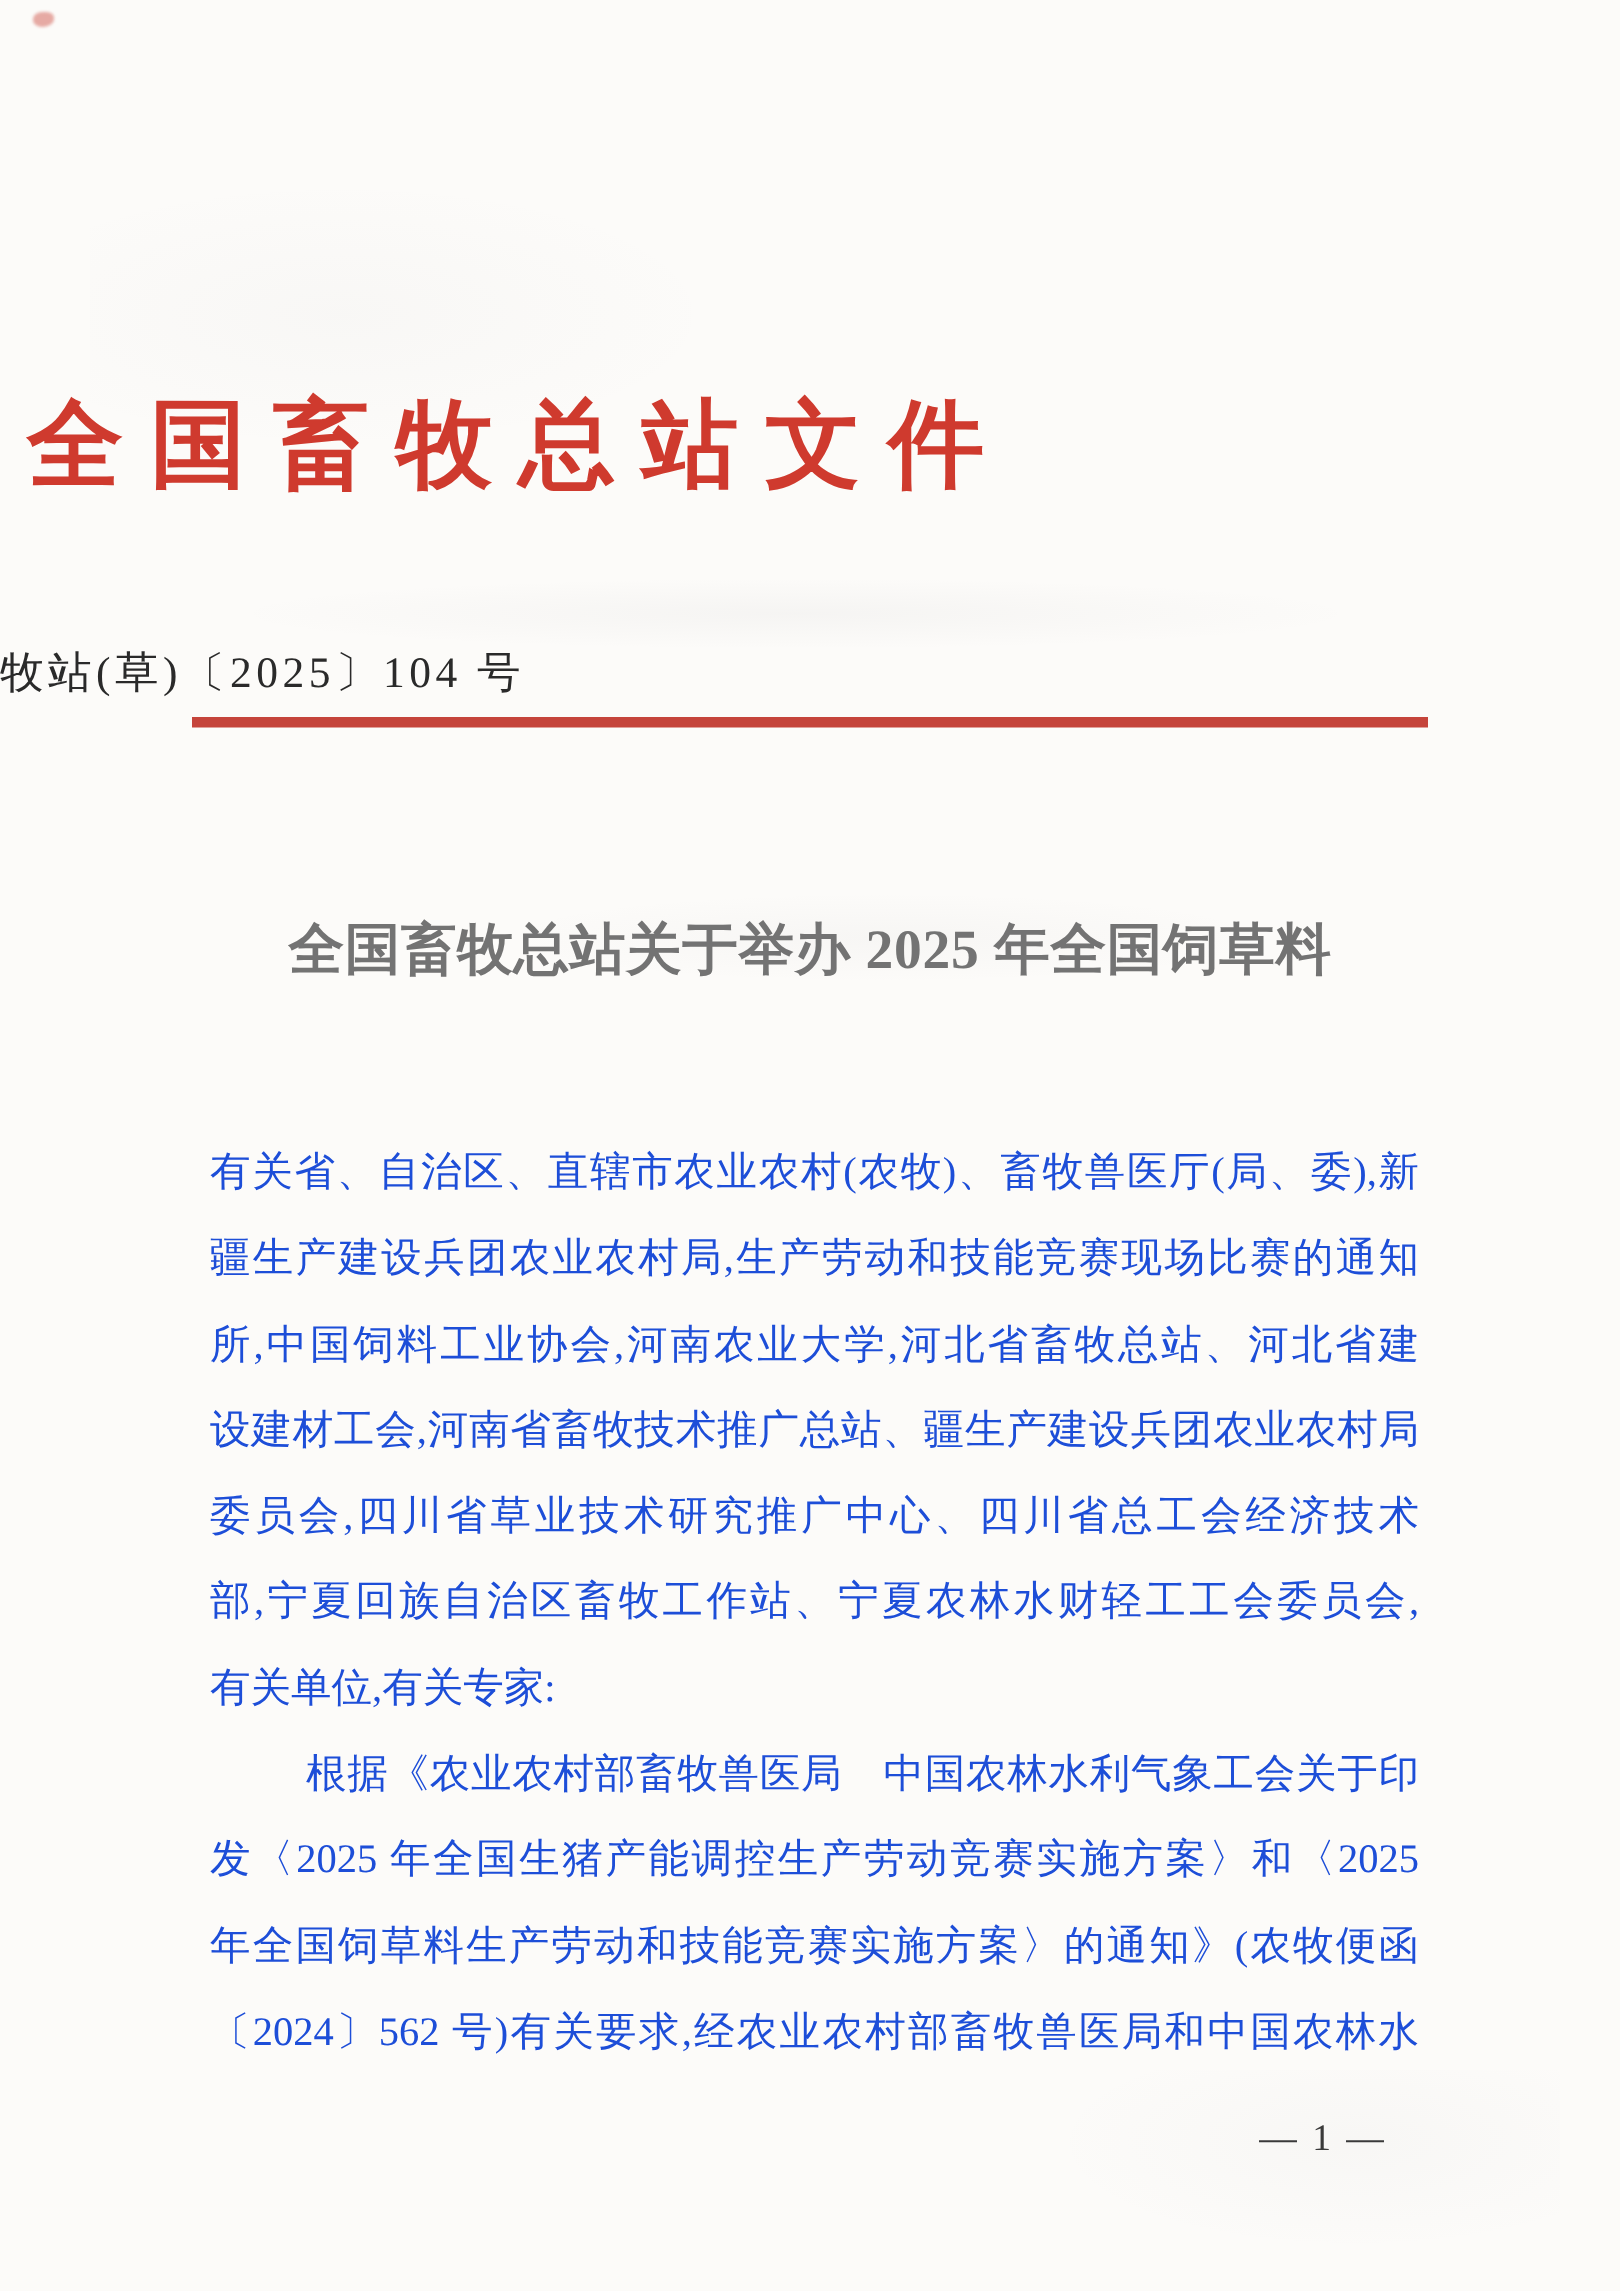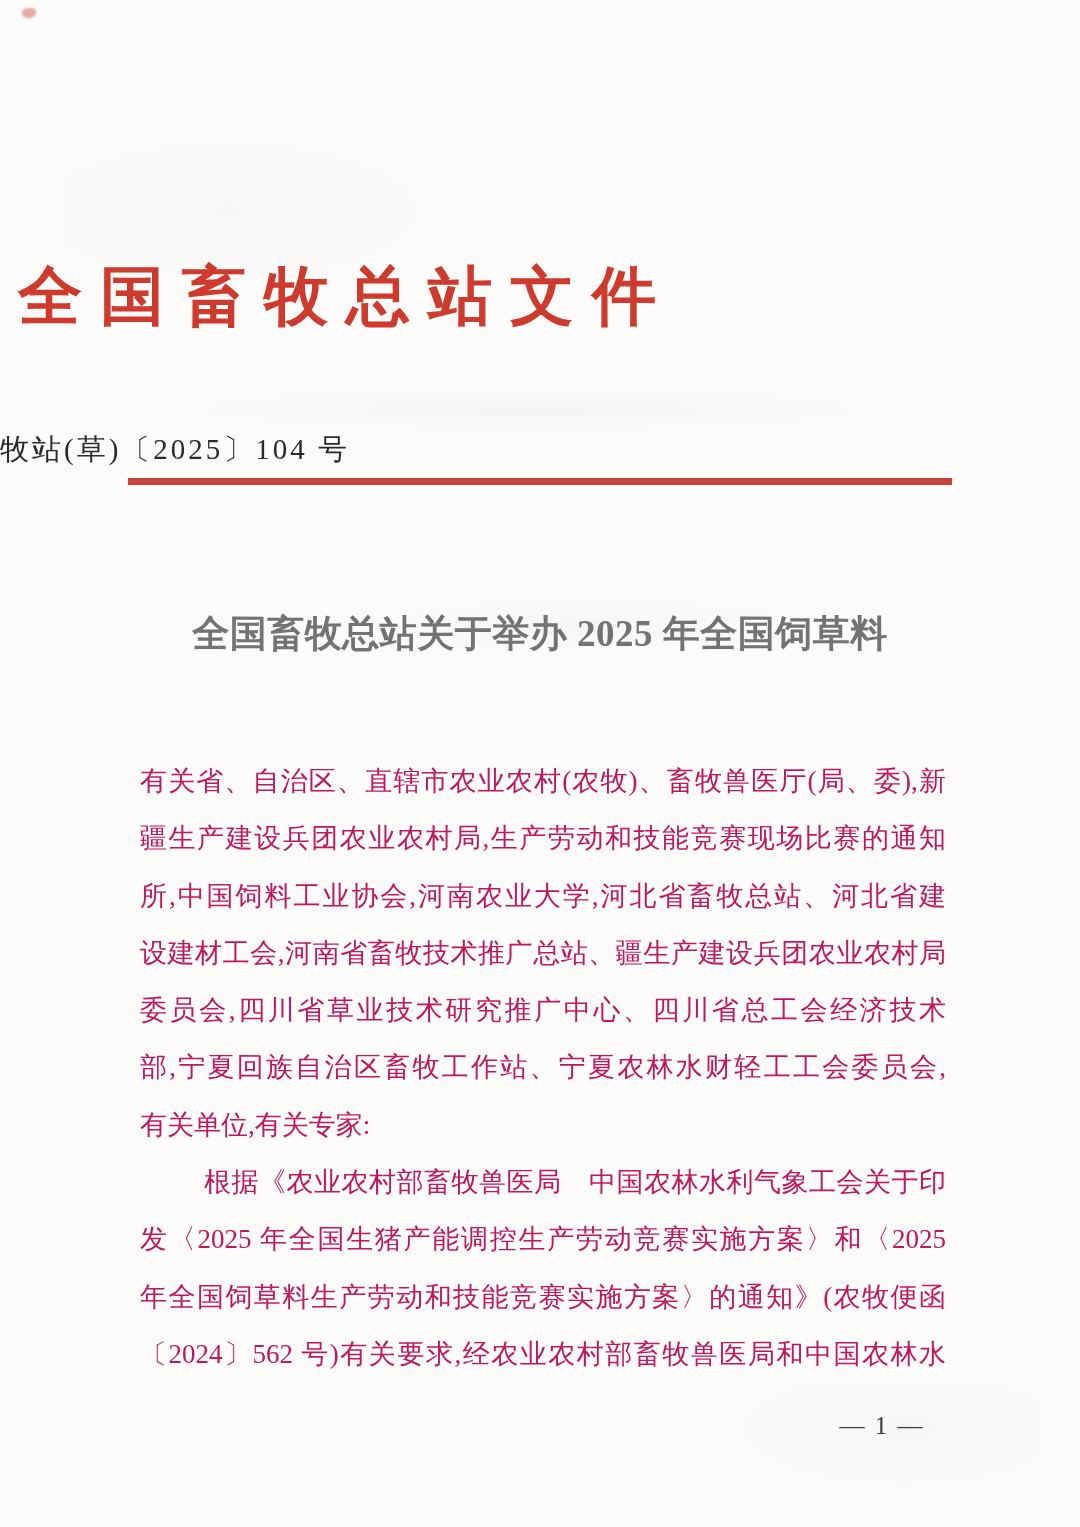--- a/index.html
+++ b/index.html
@@ -79,21 +79,21 @@
     color: #737373;
     letter-spacing: 0.5px;
     margin-top: 37px;
   }
   .body-text {
     position: absolute;
     left: 140px; top: 753px;
     width: 806px;
     font-size: 27px;
     line-height: 57.3px;
-    color: #be185d;
+    color: #1d4ed8;
   }
   .b-line {
     text-align: justify;
     text-align-last: justify;
     white-space: nowrap;
     height: 57.3px;
     overflow: visible;
   }
   .b-line.no-stretch {
     text-align: center;

